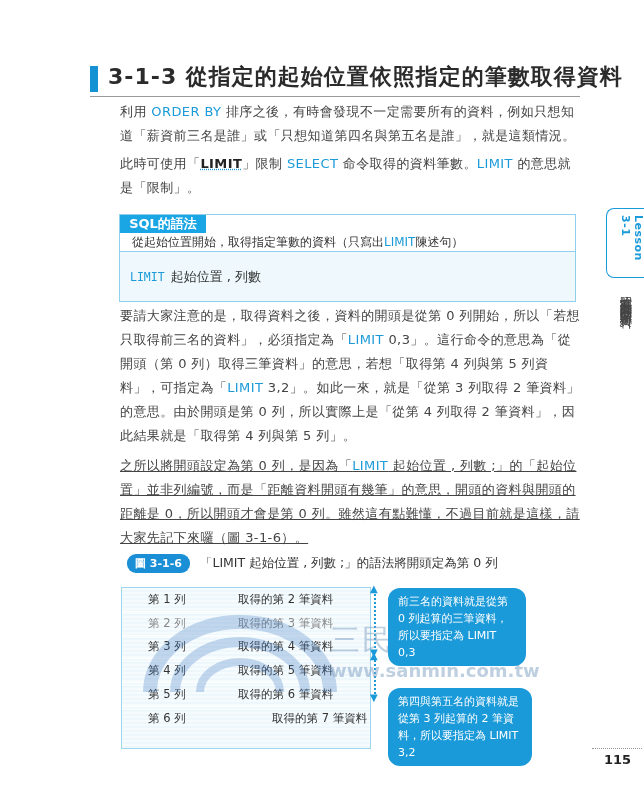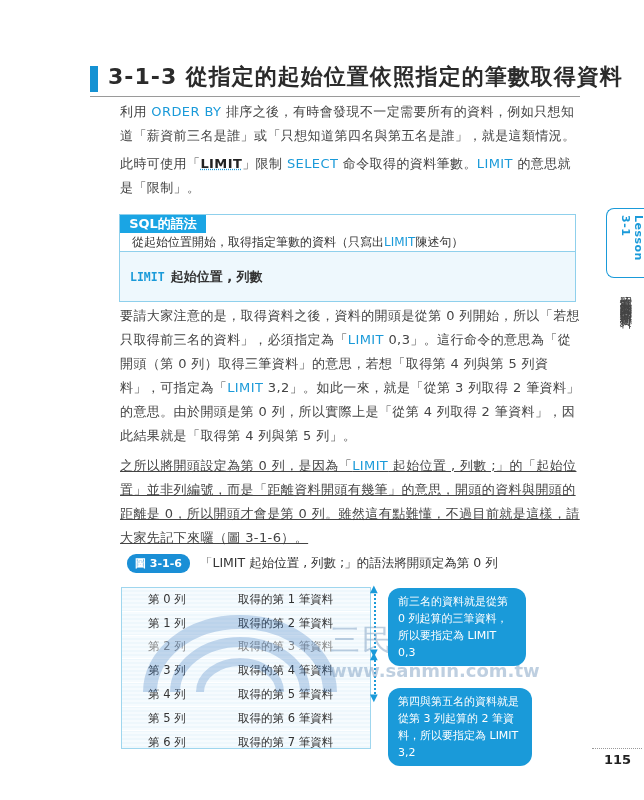--- a/index.html
+++ b/index.html
@@ -6,21 +6,21 @@
   body{width:644px;height:800px;position:relative;overflow:hidden;font-family:"DejaVu Sans","Liberation Sans",sans-serif;color:#3a3a3a;}
   .blue{color:#1a9ad9;}
   .hdr{position:absolute;left:90px;top:62px;width:490px;height:34px;border-bottom:1px solid #9a9a9a;}
   .hdr-bar{position:absolute;left:0;top:4px;width:8px;height:26px;background:#1592d3;}
   .hdr-title{position:absolute;left:18px;top:0;font-size:22px;font-weight:bold;color:#2b2b2b;letter-spacing:1px;white-space:nowrap;}
   .para{position:absolute;left:120px;width:460px;font-size:13px;line-height:24px;color:#444;letter-spacing:.4px;}
   .syntax{position:absolute;left:119px;top:214px;width:455px;height:86px;border:1px solid #8fd0ec;background:#eef8fd;}
   .syn-top{height:36px;background:#fff;border-bottom:1px solid #8fd0ec;display:flex;flex-direction:column;}
   .syn-label{width:86px;background:#1aa5e4;color:#fff;font-weight:bold;font-size:13px;display:flex;align-items:center;justify-content:center;}
   .syn-desc{flex:1;display:flex;align-items:center;padding-left:12px;font-size:12px;color:#333;}
-  .syn-code{padding:16px 0 0 10px;font-size:13px;color:#333;font-weight:bold;}
+  .syn-code{padding:16px 0 0 10px;font-size:13px;color:#333;font-weight:normal;}
   .syn-code .kw{font-family:"DejaVu Sans Mono","Liberation Mono",monospace;color:#1a9ad9;font-size:11.5px;margin-right:6px;}
   .fig-cap{position:absolute;left:120px;top:554px;display:flex;align-items:center;font-size:12.5px;color:#333;margin-left:7px;}
   .fig-badge{background:#1a8fd6;color:#fff;font-weight:bold;font-size:11px;border-radius:9px;padding:2px 8px;margin-right:10px;}
   .tbl{position:absolute;left:121px;top:587px;width:248px;height:160px;border:1px solid #9fd6ee;background:repeating-linear-gradient(0deg,#eef7fc 0 2px,#f6fbfe 2px 4px);}
   .row{height:22.8px;display:flex;align-items:center;font-size:11.5px;color:#333;border-bottom:1px solid #fff;}
   .row .c1{width:90px;padding-left:26px;box-sizing:border-box;}
   .row .c2{flex:1;padding-left:26px;}
   .row.faded{color:#888;}
   .arrow{position:absolute;left:374px;border-left:2px dotted #1a9ad9;width:0;}
   .arrow .ah{position:absolute;left:-6px;font-size:10px;color:#1a9ad9;line-height:10px;}
@@ -72,44 +72,40 @@
   <span>之所以將開頭設定為第 0 列，是因為「</span><span class="blue">LIMIT</span><span> 起始位置 , 列數 ;」的「起始位置」並非列編號，而是「距離資料開頭有幾筆」的意思，開頭的資料與開頭的距離是 0，所以開頭才會是第 0 列。雖然這有點難懂，不過目前就是這樣，請大家先記下來囉（圖 3-1-6）。</span>
 </div>
 
 <div class="fig-cap">
   <span class="fig-badge">圖 3-1-6</span>
   <span>「LIMIT 起始位置 , 列數 ;」的語法將開頭定為第 0 列</span>
 </div>
 
 <div class="tbl">
   <div class="row">
-      <span class="c1">第 0 列</span>
-      <span class="c2">取得的第 1 筆資料</span>
-    </div>
-  <div class="row">
       <span class="c1">第 1 列</span>
       <span class="c2">取得的第 2 筆資料</span>
     </div>
   <div class="row faded">
       <span class="c1">第 2 列</span>
       <span class="c2">取得的第 3 筆資料</span>
     </div>
   <div class="row">
       <span class="c1">第 3 列</span>
       <span class="c2">取得的第 4 筆資料</span>
     </div>
   <div class="row">
       <span class="c1">第 4 列</span>
       <span class="c2">取得的第 5 筆資料</span>
     </div>
   <div class="row">
       <span class="c1">第 5 列</span>
       <span class="c2">取得的第 6 筆資料</span>
     </div>
-  <div class="row" style="border-bottom:none;">
+  <div class="row" style="border-bottom:none;gap:34px;">
       <span class="c1">第 6 列</span>
       <span class="c2">取得的第 7 筆資料</span>
     </div>
 </div>
 
 <div class="arrow" style="top:590px;height:62px;">
   <span class="ah" style="top:-6px;">▲</span>
   <span class="ah" style="bottom:-6px;">▼</span>
 </div>
 <div class="arrow" style="top:657px;height:40px;">

